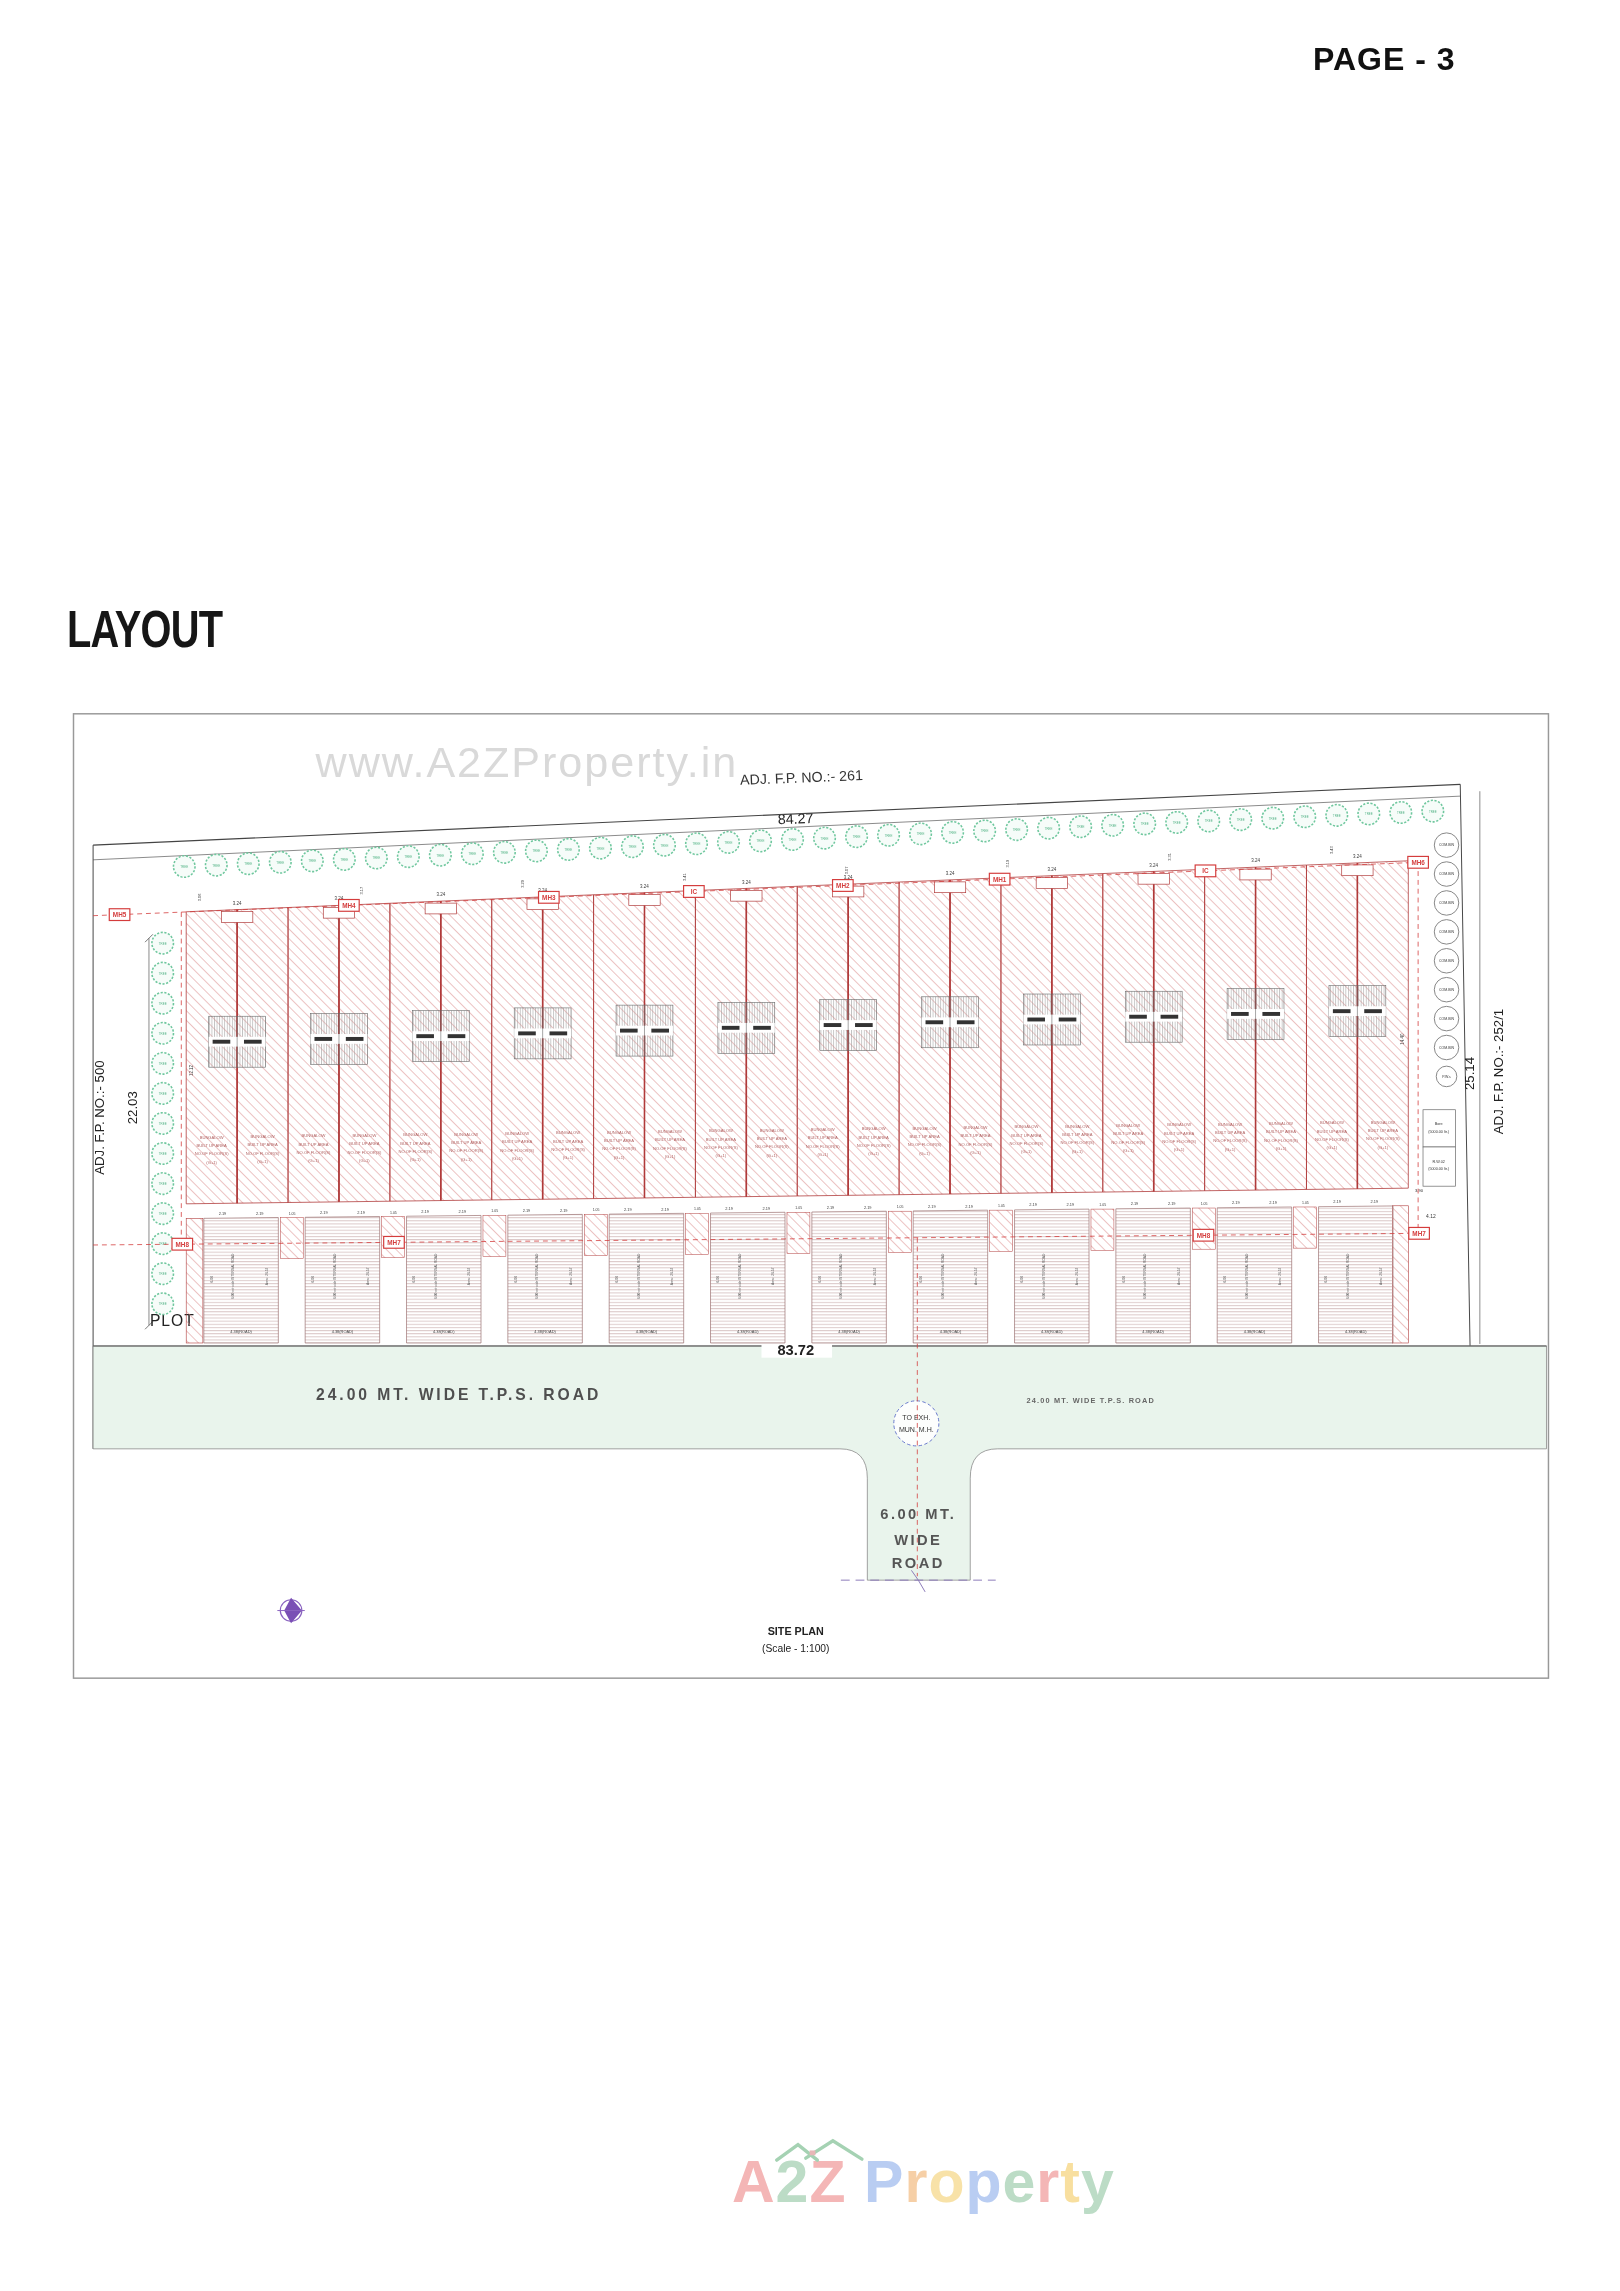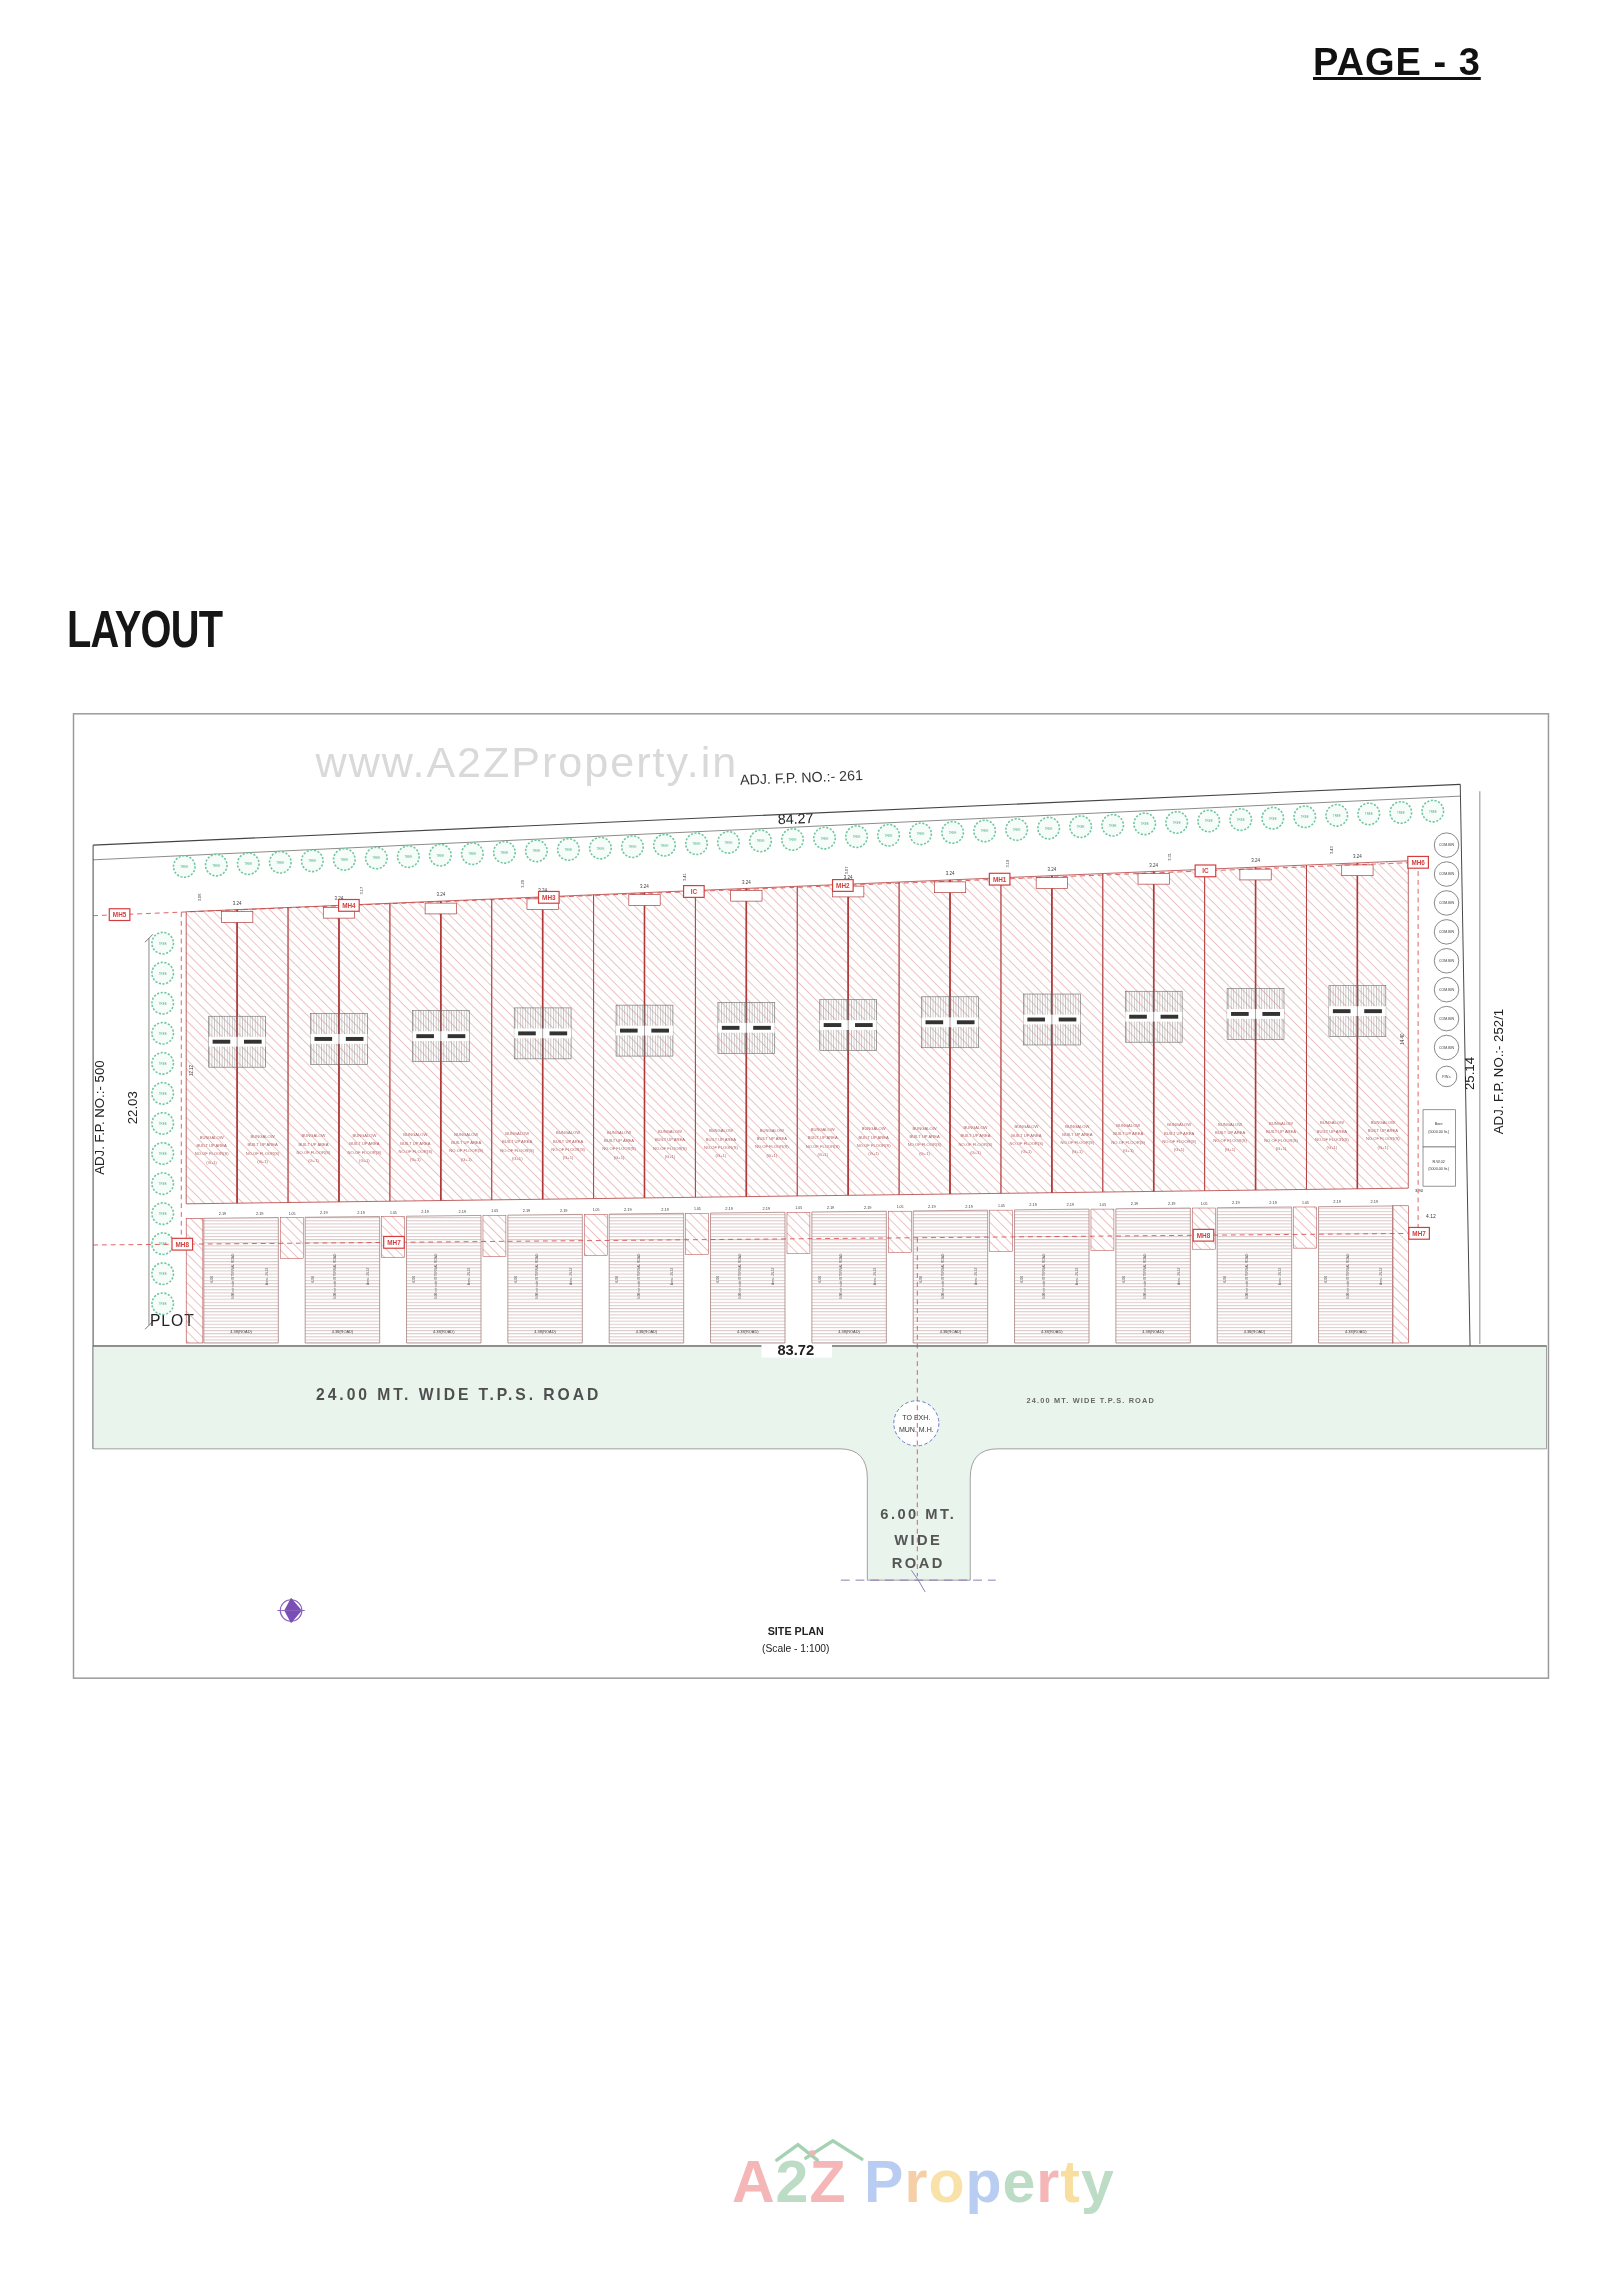--- a/index.html
+++ b/index.html
@@ -1,19 +1,19 @@
 <!DOCTYPE html>
 <html><head>
 <meta charset="utf-8">
 <style>
   html,body{margin:0;padding:0;background:#ffffff;}
   #page{position:relative;width:1620px;height:2292px;background:#fff;overflow:hidden;
         font-family:"Liberation Sans",sans-serif;}
-  #page-label{position:absolute;left:1313px;top:41px;width:157px;font-size:38px;font-weight:bold;
-        color:#111;letter-spacing:1px;white-space:nowrap;text-decoration:underline;}
+  #page-label{position:absolute;left:1313px;top:41px;width:157px;font-size:32px;font-weight:bold;
+        color:#111;letter-spacing:1px;white-space:nowrap;}
   #layout-title{position:absolute;left:67px;top:600px;font-size:51px;font-weight:800;color:#161616;
         transform:scaleX(0.78);transform-origin:left center;letter-spacing:-1px;}
   #drawing{position:absolute;left:0;top:0;}
   svg{font-family:"Liberation Sans",sans-serif;}
   #logo{position:absolute;left:732px;top:2152px;height:69px;display:flex;align-items:flex-start;
         font-size:59px;font-weight:bold;letter-spacing:1px;line-height:61px;white-space:pre;}
   #logo span{display:inline-block;}
   #roof{position:absolute;left:770px;top:2133px;}
 </style>
 </head>

